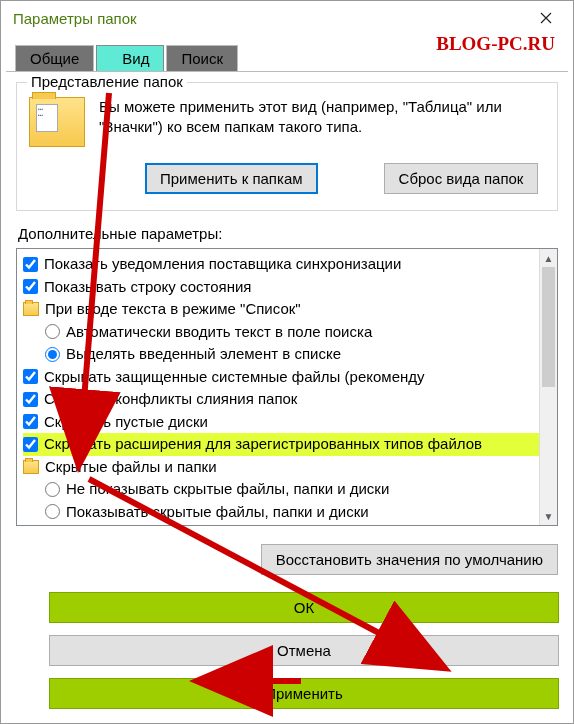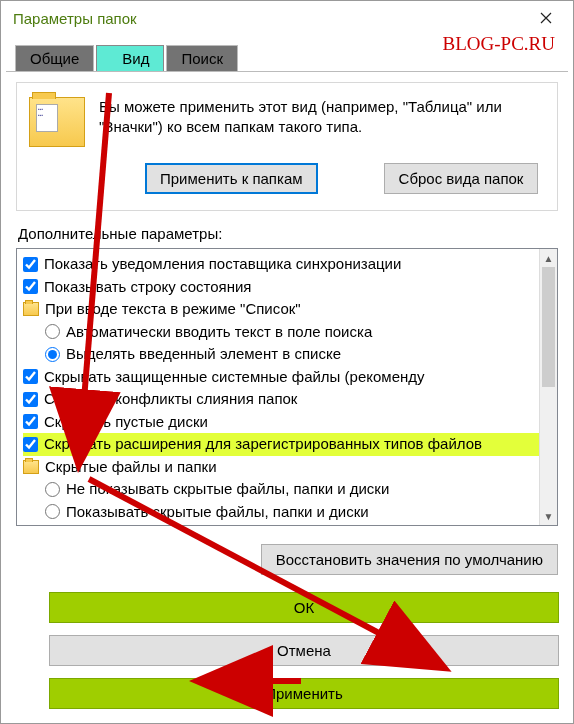--- a/index.html
+++ b/index.html
@@ -2,21 +2,21 @@
 <html><head>
 <meta charset="utf-8">
 <style>
   * { box-sizing: border-box; font-family: "Segoe UI", Tahoma, sans-serif; }
   body { margin: 0; background: #fff; width: 574px; height: 724px; overflow: hidden; position: relative; }
   .window { width: 574px; height: 724px; border: 1px solid #999; background: #fff; position: relative; }
   .titlebar { height: 34px; display: flex; align-items: center; padding: 0 4px 0 12px; }
   .titlebar .title { flex: 1; font-size: 15px; color: #4d7c0f; }
   .titlebar .close { width: 46px; height: 32px; display: flex; align-items: center; justify-content: center; cursor: pointer; }
   .titlebar .close svg { stroke: #222; }
-  .watermark { position: absolute; top: 32px; right: 18px; color: #c00; font-family: "Comic Sans MS", cursive; font-size: 19px; font-weight: normal; margin-left: 8px; }
+  .watermark { position: absolute; top: 32px; right: 18px; color: #c00; font-family: "Comic Sans MS", cursive; font-size: 19px; font-weight: bold; margin-left: 8px; }
   .tabs { display: flex; padding-left: 14px; margin-top: 10px; }
   .tab { padding: 4px 14px; font-size: 15px; border: 1px solid #bbb; background: #fff; cursor: pointer; border-bottom: none; margin-right: 2px; position: relative; }
   .tab.active { background: #5eead4; border-color: #888; z-index: 2; padding-left: 25px; }
   .tab.inactive { background: #737373; }
   .tabcontent { border-top: 1px solid #bbb; margin: 0 5px 0 5px; padding: 10px 10px 6px 10px; position: relative; }
   .groupbox { border: 1px solid #d8d8d8; padding: 14px 12px 16px 12px; margin-bottom: 14px; position: relative; }
   .groupbox .legend { position: absolute; top: -10px; left: 10px; background: #fff; padding: 0 4px; font-size: 15px; }
   .folderrow { display: flex; gap: 14px; align-items: flex-start; }
   .foldericon { width: 56px; height: 50px; background: linear-gradient(#ffe38a, #f7c94e); border: 1px solid #d4a017; position: relative; flex-shrink: 0; }
   .foldericon::before { content: ""; position: absolute; top: -6px; left: 2px; width: 22px; height: 6px; background: #f7c94e; border: 1px solid #d4a017; border-bottom: none; }
@@ -60,20 +60,21 @@
   <div class="watermark">BLOG-PC.RU</div>
 
   <div class="tabs">
     <div class="tab inactive">Общие</div>
     <div class="tab active">Вид</div>
     <div class="tab inactive">Поиск</div>
   </div>
 
   <div class="tabcontent">
     <div class="groupbox">
+      <div class="legend">Представление папок</div>
       <div class="folderrow">
         <div class="foldericon">
             <div class="inner">▪▪▪<br>▪▪▪</div>
           </div>
         <div class="desc">Вы можете применить этот вид (например, "Таблица" или "Значки") ко всем папкам такого типа.</div>
       </div>
       <div class="btnrow">
         <button class="btn hl">Применить к папкам</button>
         <button class="btn">Сброс вида папок</button>
       </div>

